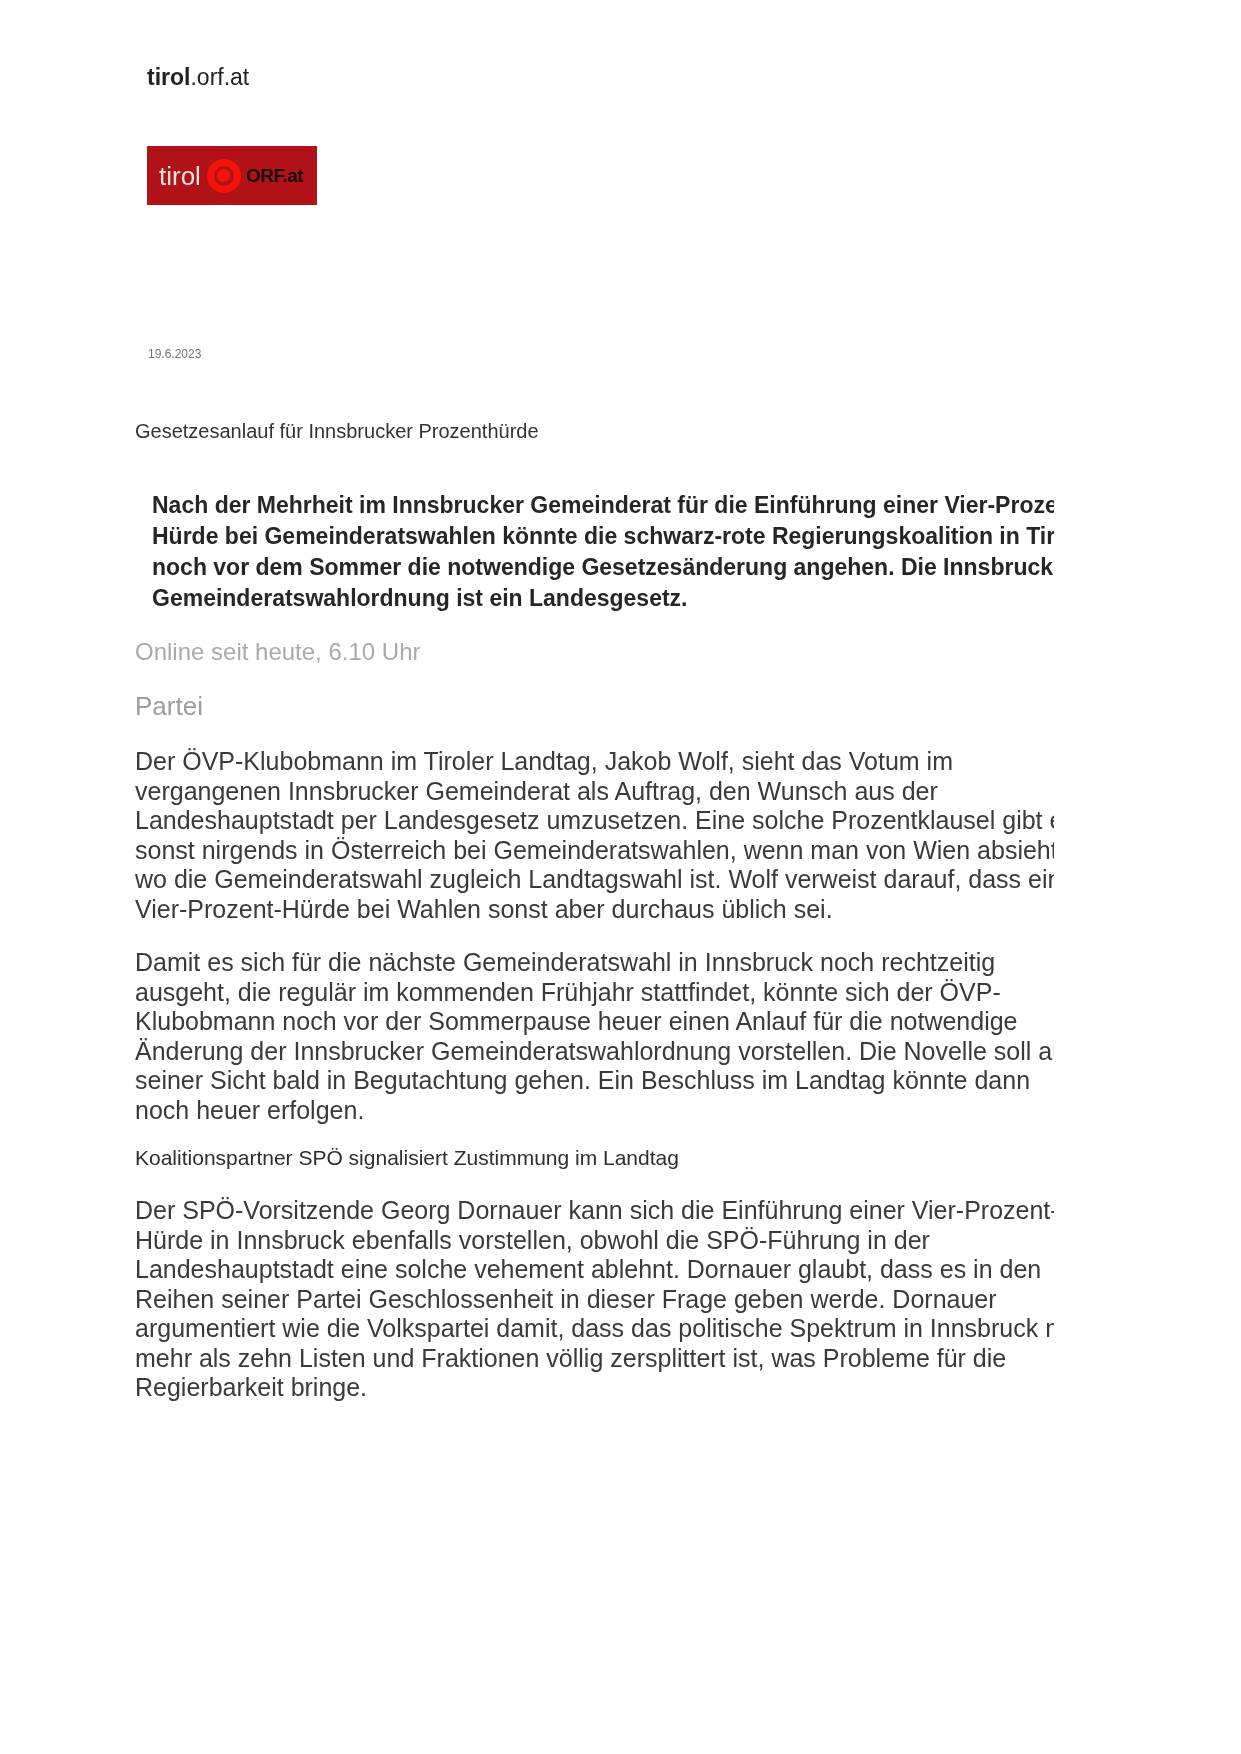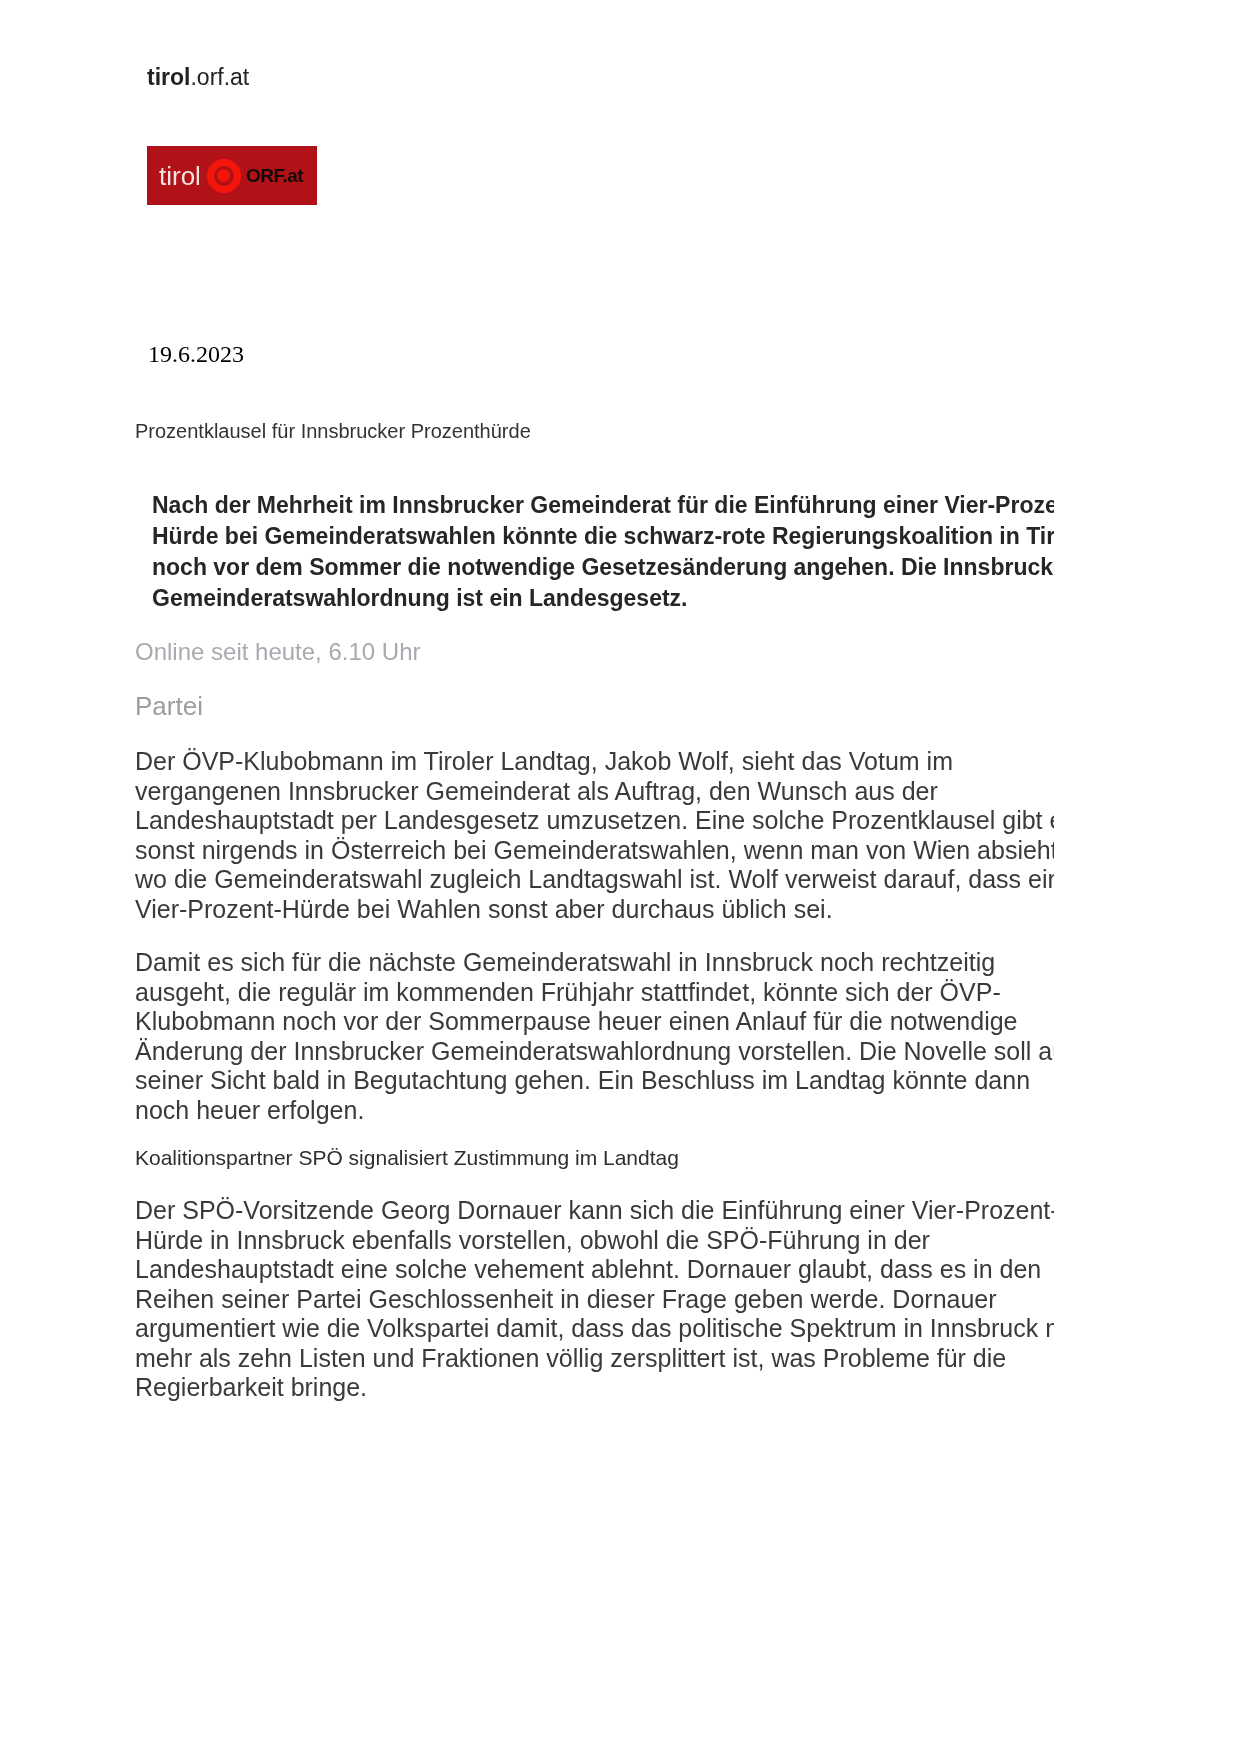--- a/index.html
+++ b/index.html
@@ -48,21 +48,21 @@
     color: var(--logo-orf-text, #140909);
   }
 
   .title {
     position: absolute; left: 148px; top: 307px; width: 1020px;
     margin: 0; font-size: 27px; font-weight: bold;
     line-height: 33px; color: #1c1c1c;
   }
   .date {
     position: absolute; left: 148px; top: 342px;
-    font-size: 24px; line-height: 24px; color: #000000; font-family: Liberation Serif, serif;
+    font-size: 12px; line-height: 24px; color: #737373;
   }
   .kicker {
     position: absolute; left: 135px; top: 419px;
     font-size: 20px; line-height: 24px; color: #333333;
   }
   .lead {
     position: absolute; left: 135px; top: 473px; width: 958px;
     margin: 17px; font-size: 23px; font-weight: bold;
     line-height: 31px; color: #262626;
   }
@@ -103,21 +103,21 @@
 
   <div class="logo">
     <span class="logo-tirol">tirol</span>
     <span class="logo-target"></span>
     <span class="logo-orf">ORF.at</span>
   </div>
 
 
   <div class="date">19.6.2023</div>
 
-  <div class="kicker">Prozentklausel für Innsbrucker Prozenthürde</div>
+  <div class="kicker">Gesetzesanlauf für Innsbrucker Prozenthürde</div>
 
   <p class="lead">Nach der Mehrheit im Innsbrucker Gemeinderat für die Einführung einer Vier-Prozent-Hürde bei Gemeinderatswahlen könnte die schwarz-rote Regierungskoalition in Tirol noch vor dem Sommer die notwendige Gesetzesänderung angehen. Die Innsbrucker Gemeinderatswahlordnung ist ein Landesgesetz.</p>
 
   <div class="online-since">Online seit heute, 6.10 Uhr</div>
 
   <div class="share">Partei</div>
 
   <p class="body p1">Der ÖVP-Klubobmann im Tiroler Landtag, Jakob Wolf, sieht das Votum im vergangenen Innsbrucker Gemeinderat als Auftrag, den Wunsch aus der Landeshauptstadt per Landesgesetz umzusetzen. Eine solche Prozentklausel gibt es sonst nirgends in Österreich bei Gemeinderatswahlen, wenn man von Wien absieht, wo die Gemeinderatswahl zugleich Landtagswahl ist. Wolf verweist darauf, dass eine Vier-Prozent-Hürde bei Wahlen sonst aber durchaus üblich sei.</p>
 
   <p class="body p2">Damit es sich für die nächste Gemeinderatswahl in Innsbruck noch rechtzeitig ausgeht, die regulär im kommenden Frühjahr stattfindet, könnte sich der ÖVP-Klubobmann noch vor der Sommerpause heuer einen Anlauf für die notwendige Änderung der Innsbrucker Gemeinderatswahlordnung vorstellen. Die Novelle soll aus seiner Sicht bald in Begutachtung gehen. Ein Beschluss im Landtag könnte dann noch heuer erfolgen.</p>

